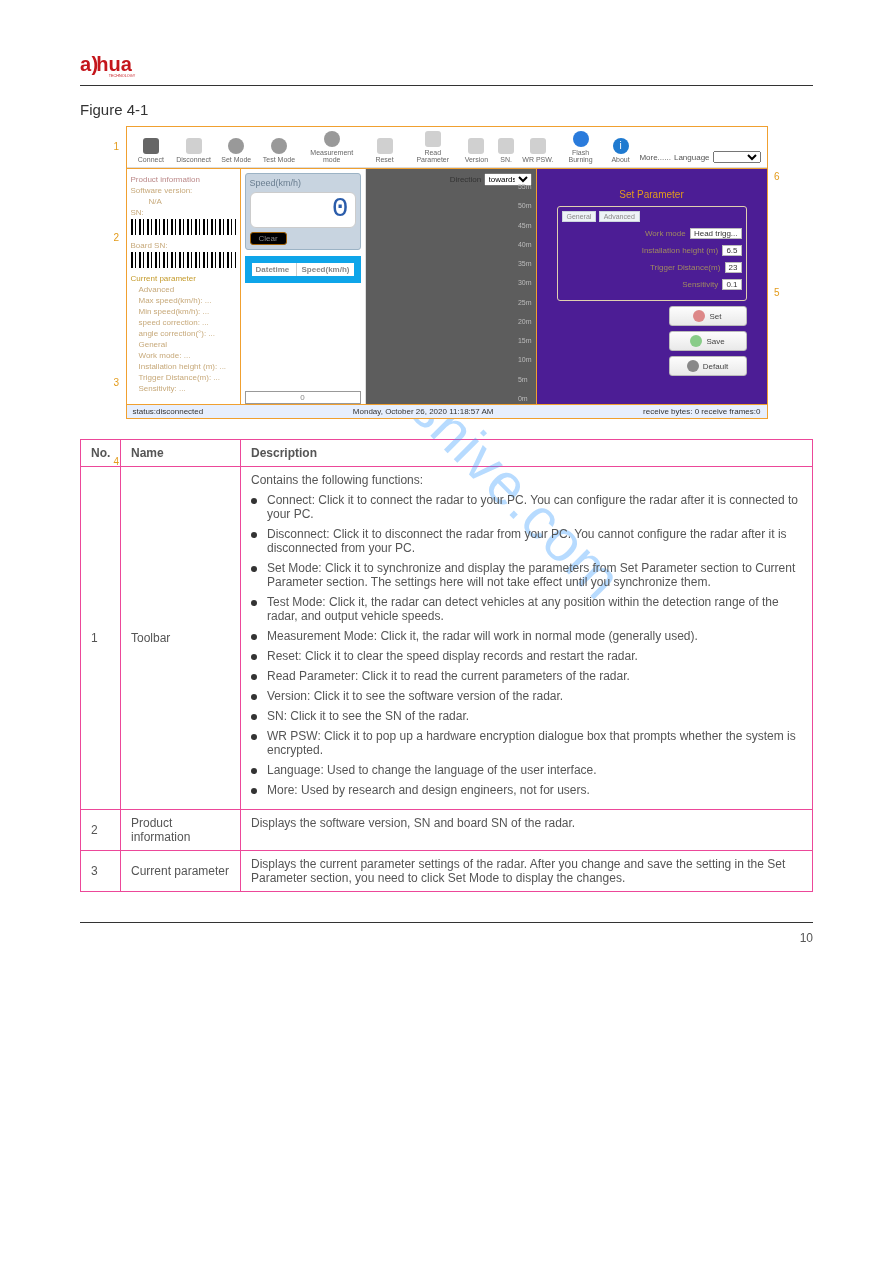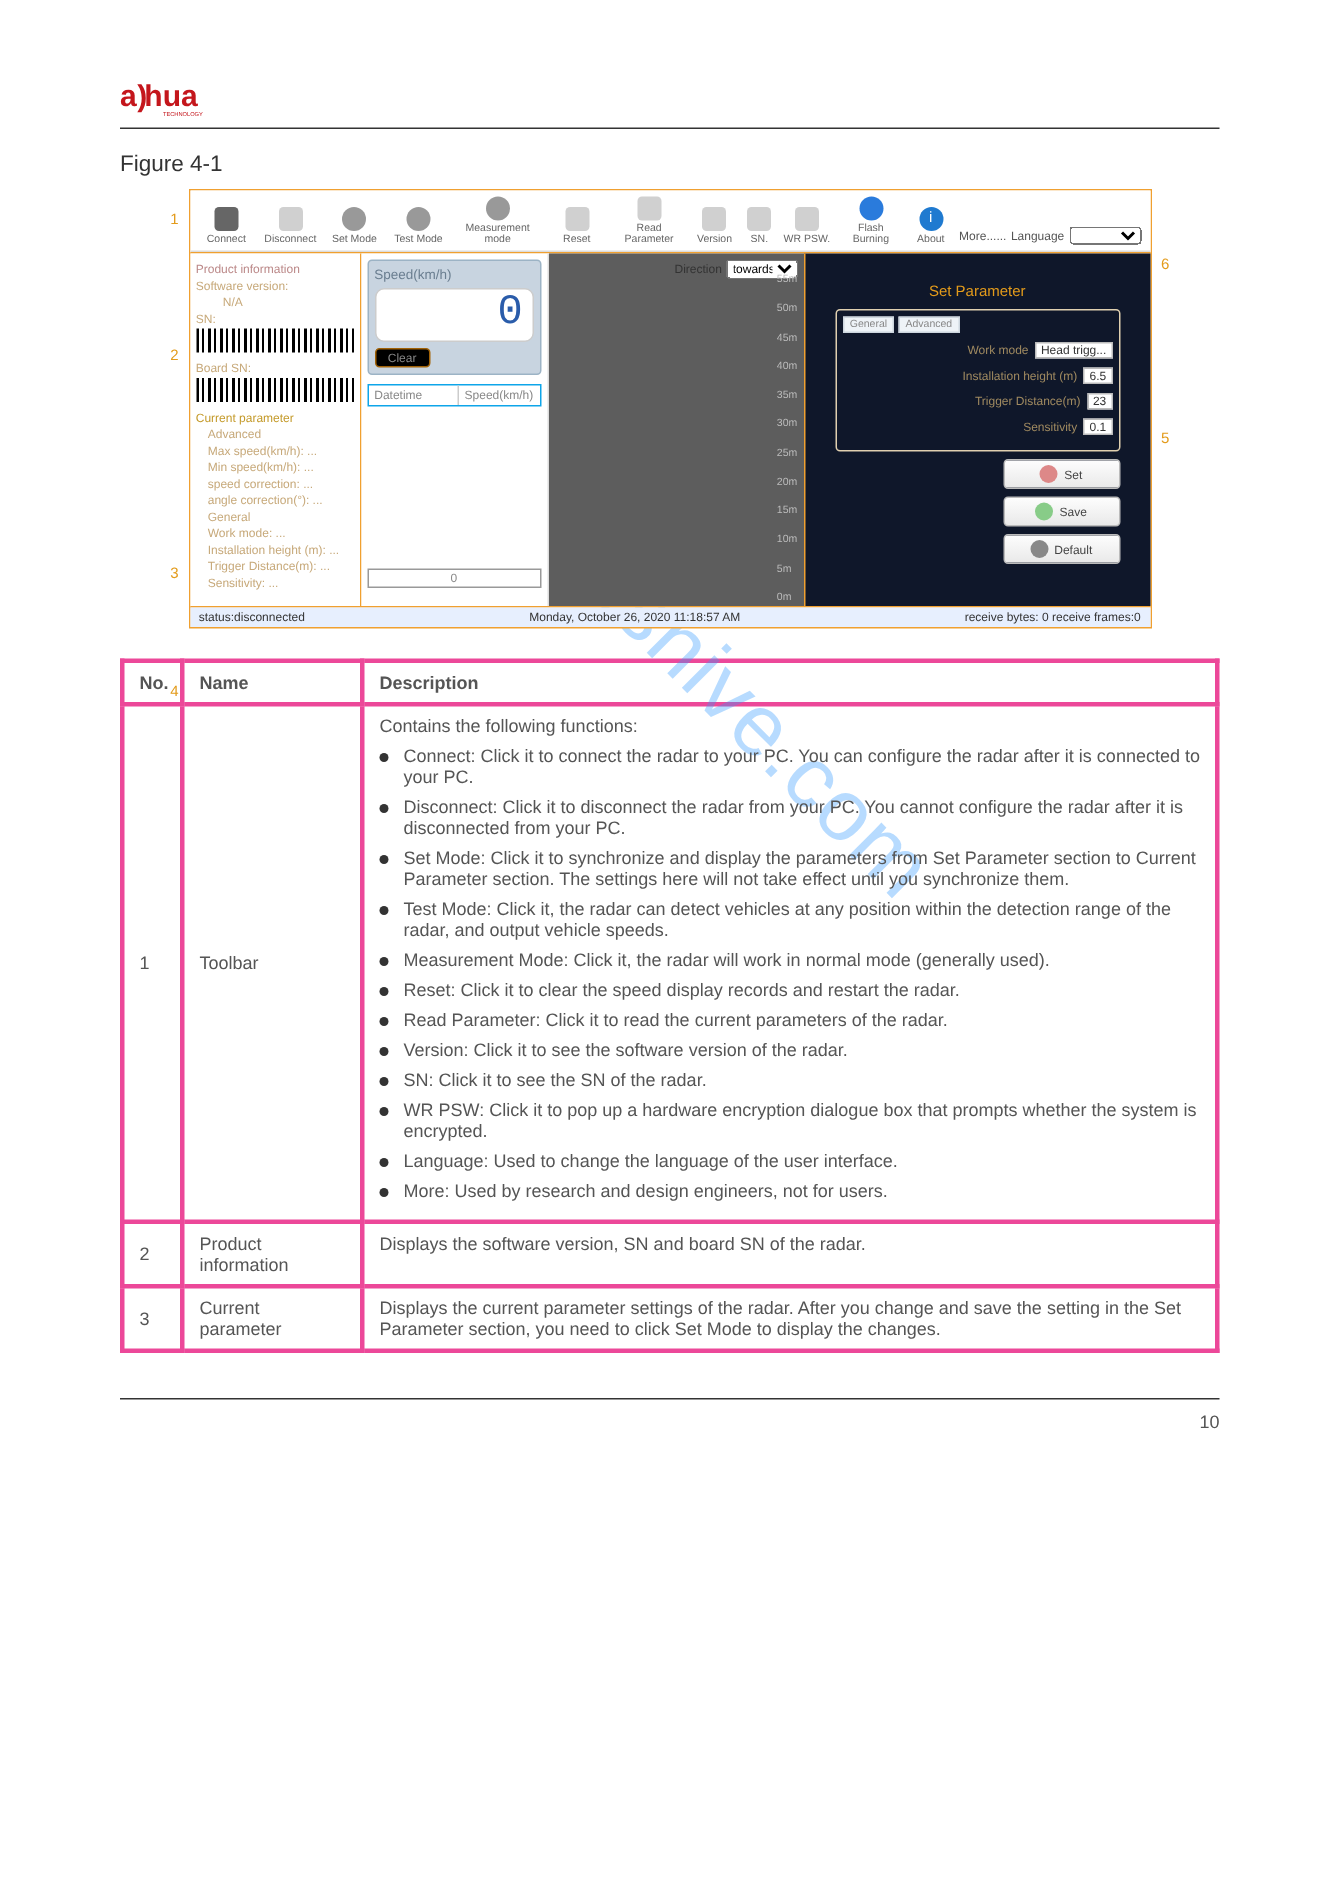--- a/index.html
+++ b/index.html
@@ -81,21 +81,21 @@
   .lang-ctl select { font-size: 8px; width: 48px; height:12px; }
   .body3col {
     display: flex;
     height: 235px;
     border-top: 1px solid #f0a030;
     border-bottom: 1px solid #f0a030;
   }
   .colA { width: 114px; background:#fff; border-right:1px solid #f0a030; padding:4px; box-sizing:border-box;}
   .colB { width: 125px; background:#fff; border-right:1px solid #ddd; padding:4px; box-sizing:border-box;}
   .colC { width: 170px; background:#5d5d5d; position:relative;}
-  .colD { flex:1; background:#0f172a; border-left:1px solid #f0a030; padding:20px; box-sizing:border-box; position:relative;}
+  .colD { flex:1; background:#4c1d95; border-left:1px solid #f0a030; padding:20px; box-sizing:border-box; position:relative;}
   .sec-hd { color:#b88; font-size:8px; margin:2px 0; }
   .barcode {
     height: 16px; width:100%;
     background: repeating-linear-gradient(90deg,#000 0 2px,#fff 2px 4px,#000 4px 5px,#fff 5px 8px);
     margin:2px 0 6px 0;
   }
   .na { font-size:8px; color:#c7a97a; margin-left:18px; }
   .cur-param { color:#c49a2a; font-size:8px; margin-top:4px;}
   .param-li { color:#c7a97a; font-size:8px; margin:2px 0 2px 8px;}
   .speed-box {
@@ -117,21 +117,21 @@
   }
   .clear-btn {
     background:#000000;
     border:1px solid #a16207;
     border-radius:3px;
     padding:1px 8px;
     font-size:8px;
     display:inline-block;
     cursor:pointer;
   }
-  .dt-tbl-hd { margin-top:6px; display:flex; border:1px solid #0ea5e9; font-size:8px;}
+  .dt-tbl-hd { margin-top:6px; display:flex; border:7px solid #0ea5e9; font-size:8px;font-weight:bold;}
   .dt-tbl-hd div { padding:2px 4px; }
   .dt-col1 { flex:1; border-right:1px solid #ccc; }
   .dir-ctrl { position:absolute; top:4px; right:4px; font-size:8px; color:#333;}
   .dir-ctrl select{ font-size:8px; width:48px;}
   .plot-ticks { position:absolute; right:4px; top:14px; bottom:2px; display:flex; flex-direction:column; justify-content:space-between;}
   .plot-ticks span{ color:#bbb; font-size:7px; }
   .setp-title { text-align:center; color:#e39b1b; font-size:10px; margin-bottom:6px;}
   .tab-pill { border:1px solid #cdd6de; background:#eef3f7; padding:1px 4px; font-size:7px; color:#888; display:inline-block;}
   .field-row { font-size:8px; color:#a08a60; margin:6px 0; text-align:right;}
   .field-row .box { border:1px solid #bbb; background:#fff; display:inline-block; padding:0 3px; margin-left:2px; color:#333;}
@@ -168,21 +168,21 @@
   
   .doc-table {
     width: 100%;
     border-collapse: collapse;
     font-size: 12px;
     color: #555;
     table-layout: fixed;
     margin-bottom: 30px;
   }
   .doc-table th, .doc-table td {
-    border: 3px solid #ec4899;
+    border: 1px solid #ec4899;
     padding: 6px 10px;
     vertical-align: top;
     text-align: left;
   }
   .doc-table th { background:#fff; font-weight:bold; }
   .col-no { width:40px; }
   .col-nm { width:120px; }
   .bullet-list { list-style:none; padding:0; margin:0;}
   .bullet-list > li { position:relative; padding-left:16px; margin:6px 0;}
   .bullet-list > li::before {

